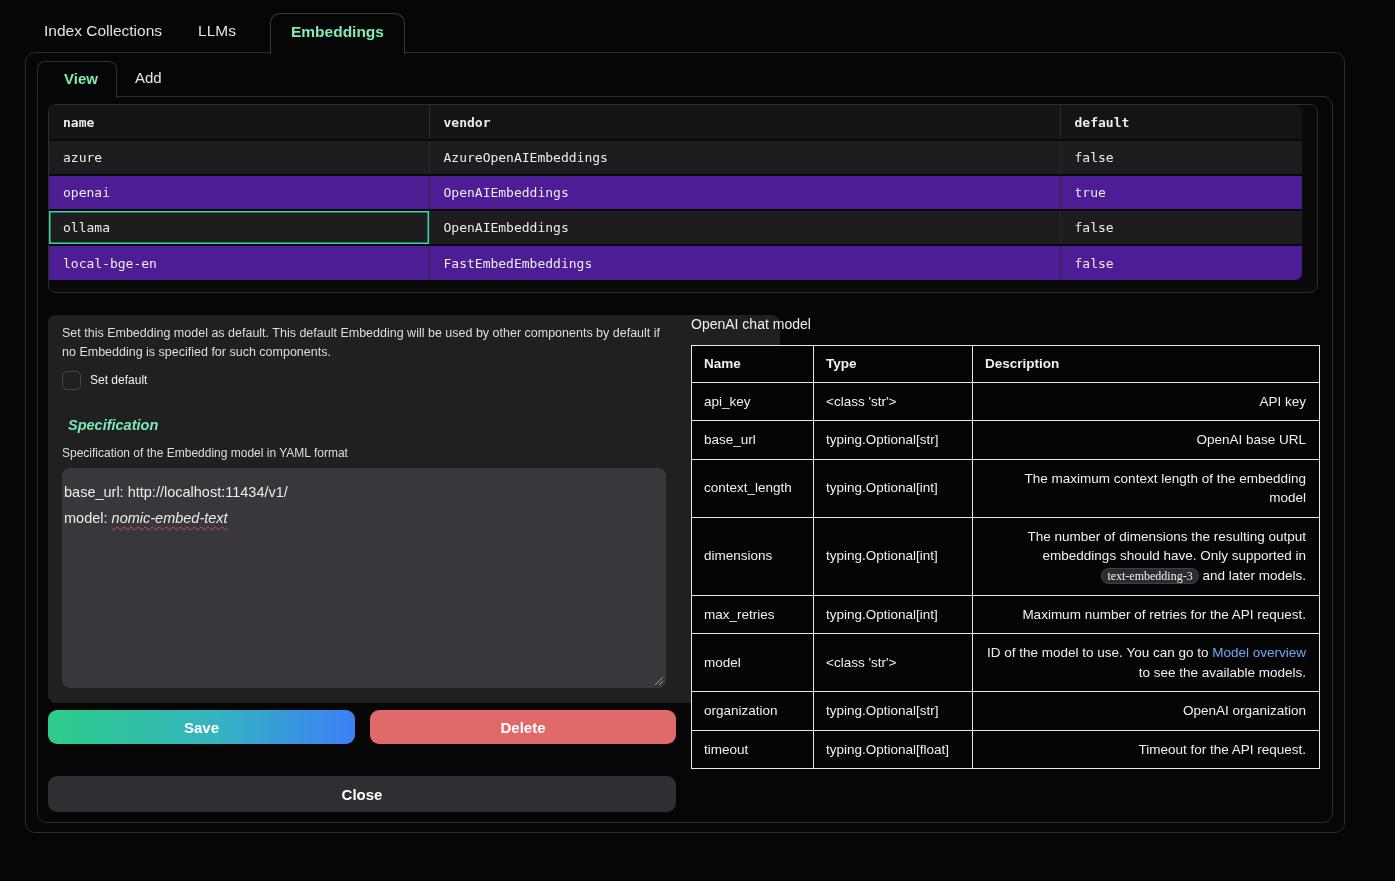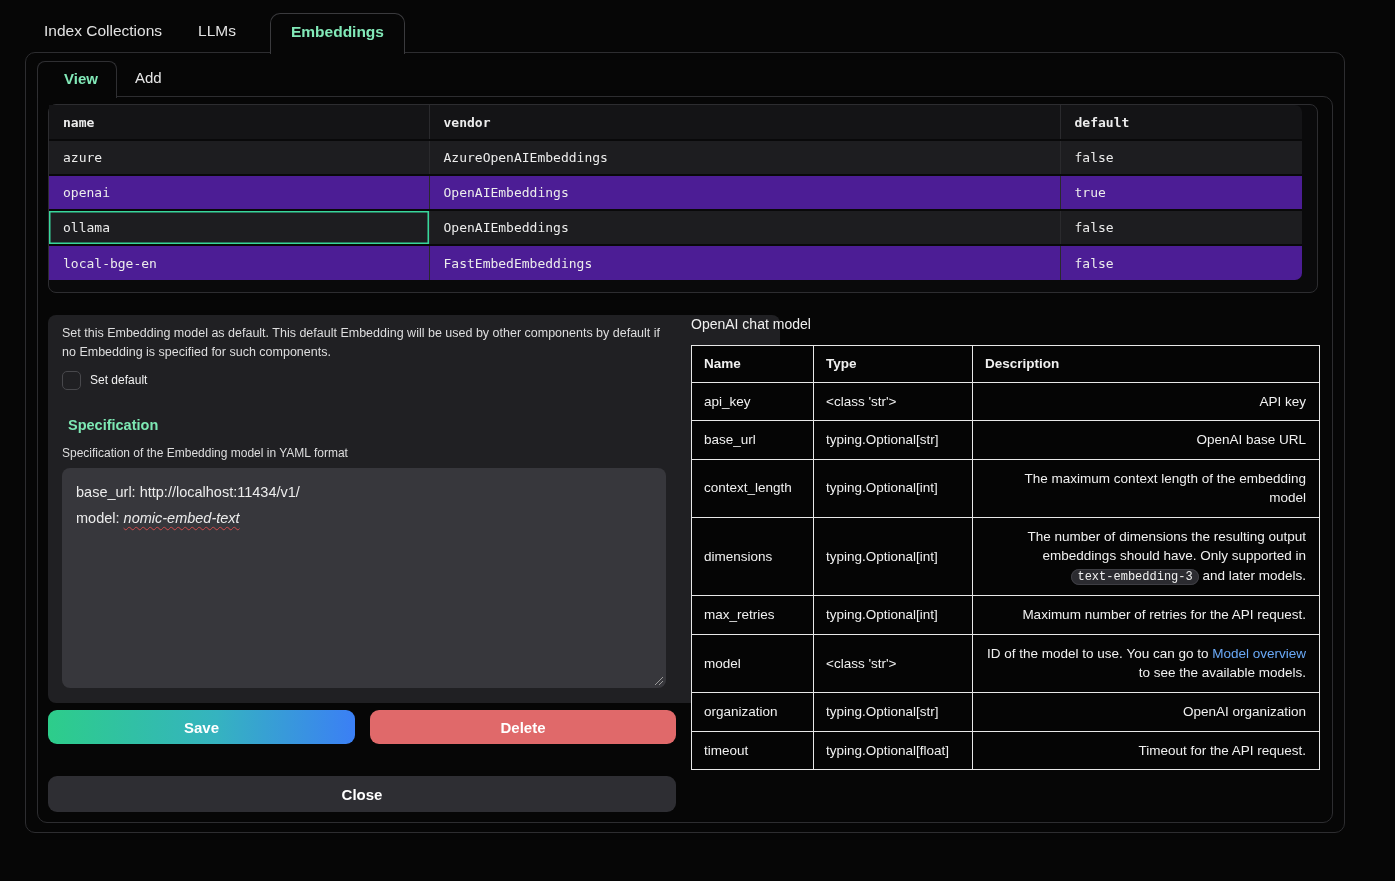--- a/index.html
+++ b/index.html
@@ -48,24 +48,24 @@
   table.lt tbody tr:last-child td:last-child { border-radius:0 0 7px 0; }
 
   
   .form-panel { position:absolute; left:10px; top:218px; width:732px; height:388px;
     background:#202023; border-radius:8px; padding:9px 14px; }
   .help { font-size:12.5px; color:#dededf; line-height:1.5; max-width:600px; }
   .cb-row { display:flex; align-items:center; margin-top:9px; }
   .checkbox { width:19px; height:19px; border:1.5px solid #48484c; border-radius:5px;
     background:transparent; flex:0 0 auto; cursor:pointer; }
   .cb-label { font-size:12px; margin-left:9px; color:#f2f2f2; }
-  .spec-head { color:#7de8b4; font-weight:bold; font-size:14.5px; margin:27px 0 0 6px; }
+  .spec-head { color:#7de8b4; font-weight:bold; font-size:14.5px; margin:27px 0 0 6px;font-style:italic; }
   .spec-help { font-size:12px; color:#dededf; margin-top:13px; }
   .yaml { position:relative; margin-top:8px; width:604px; height:220px;
-    background:#37373c; border-radius:8px; padding:11px 14px; font-size:14.5px;
+    background:#37373c; border-radius:8px; padding:11px 2px; font-size:14.5px;
     line-height:1.85; color:#ececec; cursor:text; }
   .squiggle { text-decoration:underline; text-decoration-style:wavy;
     text-decoration-color:#d24b4b; text-decoration-thickness:1px; text-underline-offset:3px;font-style:italic; }
   .resize-handle { position:absolute; right:3px; bottom:3px; cursor:nwse-resize; }
 
   
   .btn { position:absolute; display:flex; align-items:center; justify-content:center;
     border-radius:9px; font-size:15px; font-weight:bold; color:#fff; cursor:pointer; }
   .btn-save { left:10px; top:613px; width:307px; height:34px;
     background:linear-gradient(90deg,#2dcd8a 0%,#35b3c0 55%,#3b7ff5 100%); }
@@ -75,21 +75,21 @@
   
   .doc-col { position:absolute; left:653px; top:219px; width:629px; }
   .doc-title { font-size:14px; color:#f0f0f0; }
   table.doc { width:629px; border-collapse:collapse; margin-top:13px;
     font-size:13.5px; color:#f0f0f0; }
   table.doc th, table.doc td { border:1px solid #e8e8e8; text-align:left;
     padding:8px 12px; vertical-align:middle; line-height:1.45; background:#050505; }
   table.doc th { font-weight:bold; padding:8px 12px; }
   table.doc col.d-name { width:122px; } table.doc col.d-type { width:159px; }
   table.doc td.d-desc { padding:9px 13px;text-align:right; }
-  .chip { font-family:Liberation Mono, monospace; font-size:12px;
+  .chip { font-family:Liberation Serif, serif; font-size:12px;
     background:#2b2b30; border:1px solid #3e3e44; border-radius:8px; padding:0 5px; white-space:nowrap; }
   .doclink { color:#6aa9f7; cursor:pointer; }
 </style>
 </head>
 <body>
 
 <div class="page">
 
   <div class="tabbar">
     <div class="tab">Index Collections</div>

